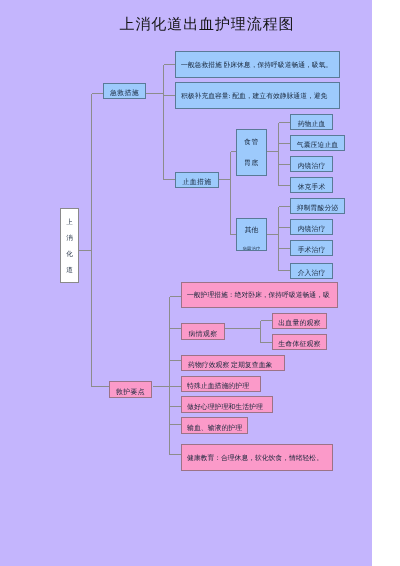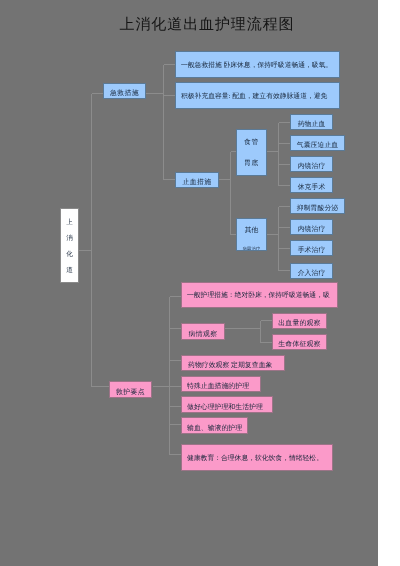--- a/index.html
+++ b/index.html
@@ -1,19 +1,19 @@
 <!DOCTYPE html>
 <html><head>
 <meta charset="utf-8">
 <title>上消化道出血护理流程图</title>
 <style>
   html,body{margin:0;padding:0;background:#ffffff;}
   body{width:400px;height:566px;overflow:hidden;position:relative;
        font-family:"Liberation Serif","DejaVu Serif",serif;}
-  #stage{position:absolute;left:0;top:0;width:332px;height:566px;background:#737373;padding-left:46px;}
+  #stage{position:absolute;left:0;top:0;width:372px;height:566px;background:#c4b5fd;}
   #title{position:absolute;left:7px;top:17px;width:400px;text-align:center;
          font-size:15px;font-weight:400;color:#141414;letter-spacing:0.9px;
          font-family:"Liberation Serif","DejaVu Serif",serif;line-height:1;}
   svg#links{position:absolute;left:0;top:0;width:400px;height:566px;}
   .node{position:absolute;box-sizing:border-box;display:flex;align-items:center;
         justify-content:center;overflow:hidden;}
   .node .tx{display:block;width:100%;text-align:center;line-height:1.15;
             color:#17263a;white-space:nowrap;}
   .blue{background:#9dcafc;border:1px solid #5a7a97;}
   .pink{background:#fb9ac9;border:1px solid #9c7387;}

